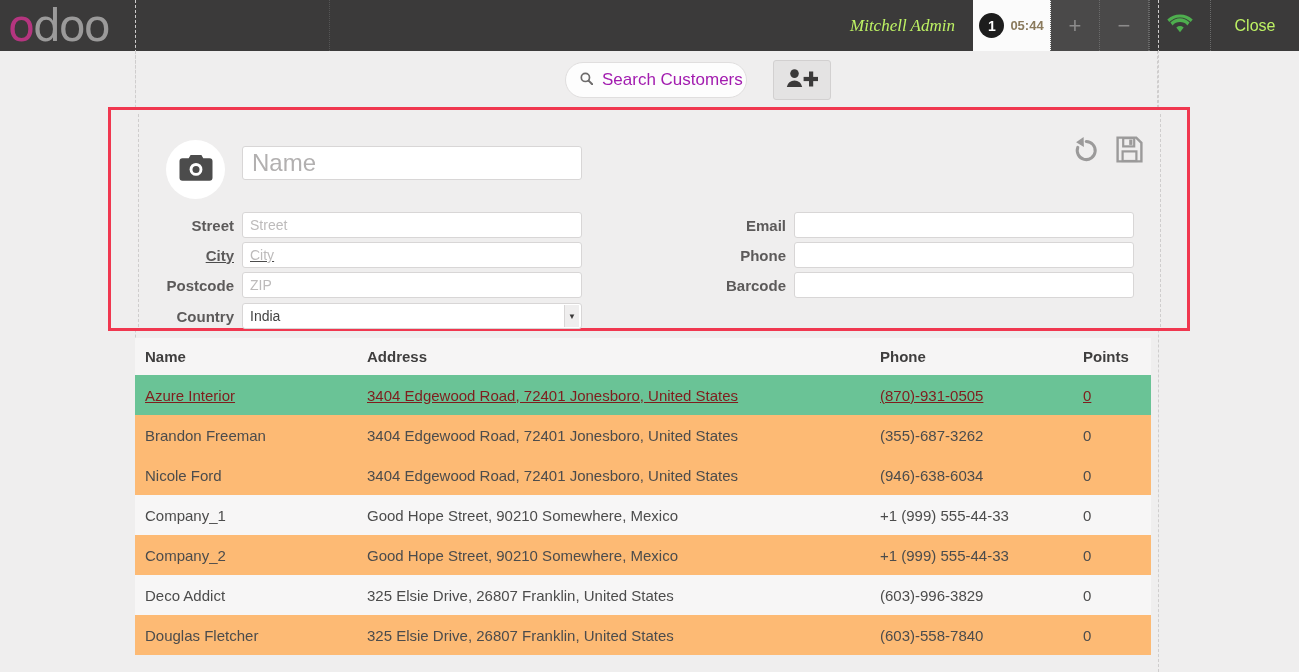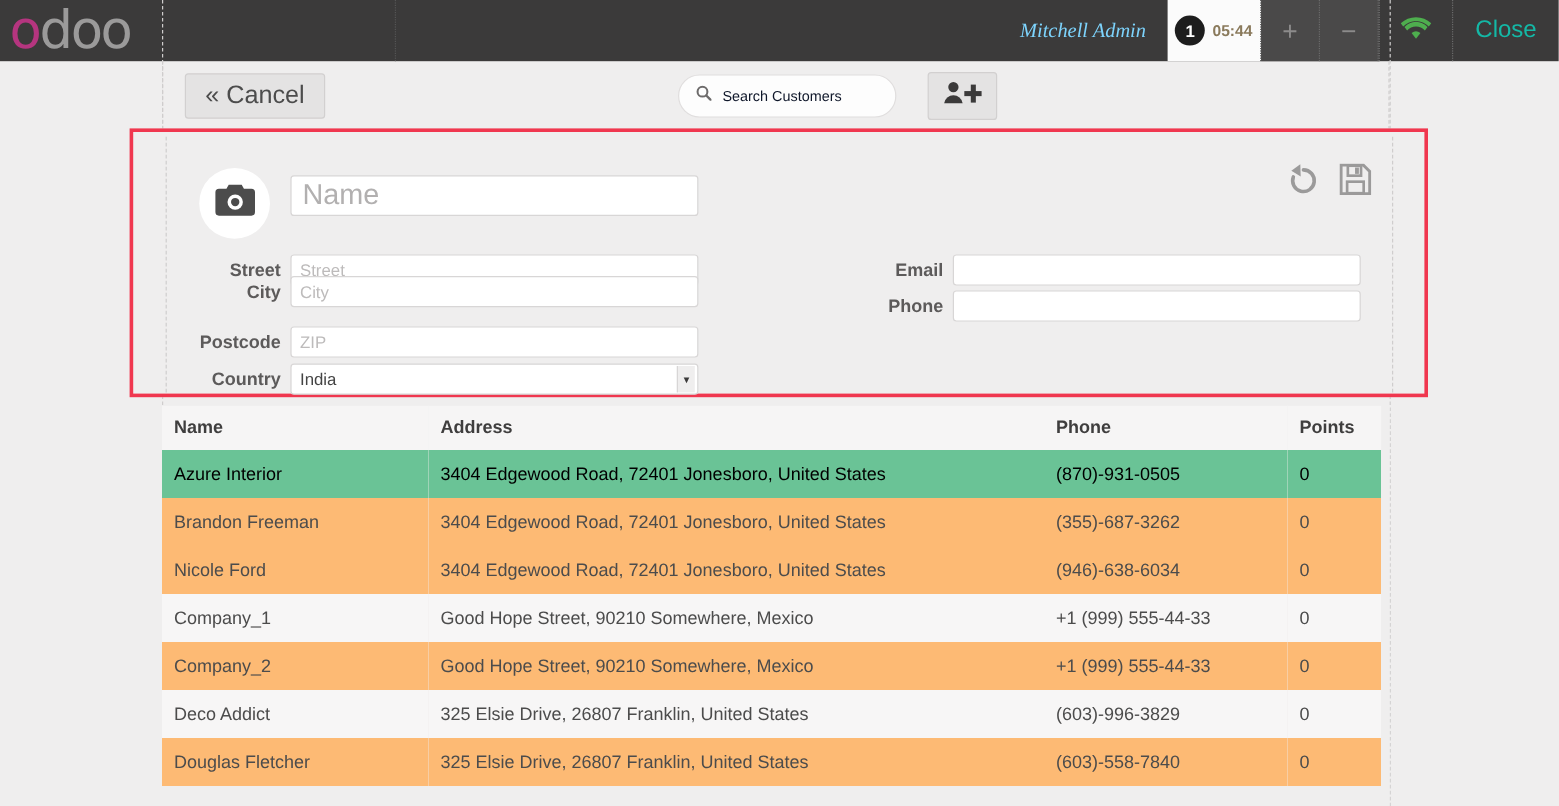--- a/index.html
+++ b/index.html
@@ -60,21 +60,21 @@
   .topbar-center {
     flex: 1;
     display: flex;
     align-items: center;
     justify-content: flex-end;
     padding-right: 18px;
   }
   .user-name {
     font-style: italic;
     font-size: 17px;
-    color: #7dd3fc;
+    color: #bef264;
     font-family: "Liberation Serif", serif;
     white-space: nowrap;
   }
   .order-tabs {
     display: flex;
     align-items: stretch;
   }
   .order-tab {
     width: 77px;
     background: #fbfbfb;
@@ -121,22 +121,22 @@
     align-items: center;
     justify-content: center;
     border-left: 1px dotted #6b6b6b;
   }
   .close-cell {
     width: 88px;
     display: flex;
     align-items: center;
     justify-content: center;
     border-left: 1px dotted #6b6b6b;
-    color: #14b8a6;
-    font-size: 20px;
+    color: #bef264;
+    font-size: 16px;
   }
 
   
   .subheader {
     position: absolute;
     left: 135px; top: 51px;
     width: 1023px;
     height: 57px;
     box-sizing: border-box;
     border-left: 1px dashed #cfcdcd;
@@ -165,22 +165,22 @@
     background: #fdfdfd;
     border: 1px solid #e0dede;
     border-radius: 18px;
     display: flex;
     align-items: center;
     padding: 0 14px;
     box-sizing: border-box;
     gap: 9px;
   }
   .search-ph {
-    font-size: 12px;
-    color: #0f172a;
+    font-size: 17px;
+    color: #a21caf;
     white-space: nowrap;
   }
   .add-customer-btn {
     position: absolute;
     left: 637px;
     width: 58px;
     height: 40px;
     background: #e4e3e3;
     border: 1px solid #d2d0d0;
     border-radius: 3px;
@@ -322,21 +322,22 @@
     padding: 0 0 0 10px;
     height: 40px;
     vertical-align: middle;
     white-space: nowrap;
     overflow: hidden;
   }
   .ctable tr.row-even td { background: #f7f6f6; }
   .ctable tr.row-odd td { background: #fdba74; }
   .ctable tr.selected td {
     background: #6ac396;
-    color: #000000;
+    color: #7f1d1d;
+    text-decoration: underline;
   }
   .col-name { width: 222px; }
   .col-addr { width: 513px; }
   .col-phone { width: 203px; }
   .col-points { width: 78px; }
 
   .scrollbar-track {
     position: absolute;
     left: 1151px; top: 343px;
     width: 9px;
@@ -399,21 +400,20 @@
         </span>
       </div>
       <div class="close-cell">Close</div>
     </div>
   </div>
 
   <div class="left-guide"></div>
   <div class="right-guide"></div>
 
   <div class="subheader">
-    <div class="cancel-btn">« Cancel</div>
 
     <div class="search-pill">
       <span>
         <svg width="13" height="13" viewBox="0 0 13 13" aria-hidden="true">
           <circle cx="5.4" cy="5.4" r="4.1" fill="none" stroke="#6d6b6b" stroke-width="1.7"></circle>
           <line x1="8.6" y1="8.6" x2="12.2" y2="12.2" stroke="#6d6b6b" stroke-width="2" stroke-linecap="round"></line>
         </svg>
       </span>
       <span class="search-ph">Search Customers</span>
     </div>
@@ -463,21 +463,21 @@
           </svg>
         </span>
       </div>
 
       <div class="field-row col-left" style="left:0px; top:98px;">
         <span class="field-label">Street</span>
         <span class="field-input">
           <span class="field-ph">Street</span>
         </span>
       </div>
-      <div class="field-row col-left" style="left:0px; top:116px;">
+      <div class="field-row col-left" style="left:0px; top:128px;text-decoration:underline;">
         <span class="field-label">City</span>
         <span class="field-input">
           <span class="field-ph">City</span>
         </span>
       </div>
       <div class="field-row col-left" style="left:0px; top:158px;">
         <span class="field-label">Postcode</span>
         <span class="field-input">
           <span class="field-ph">ZIP</span>
         </span>
@@ -491,20 +491,26 @@
       </div>
 
       <div class="field-row col-right" style="left:555px; top:98px;">
         <span class="field-label">Email</span>
         <span class="field-input">
           <span class="field-ph"></span>
         </span>
       </div>
       <div class="field-row col-right" style="left:555px; top:128px;">
         <span class="field-label">Phone</span>
+        <span class="field-input">
+          <span class="field-ph"></span>
+        </span>
+      </div>
+      <div class="field-row col-right" style="left:555px; top:158px;">
+        <span class="field-label">Barcode</span>
         <span class="field-input">
           <span class="field-ph"></span>
         </span>
       </div>
 
     </div>
   </div>
 
   <div class="table-wrap">
     <table class="ctable">

